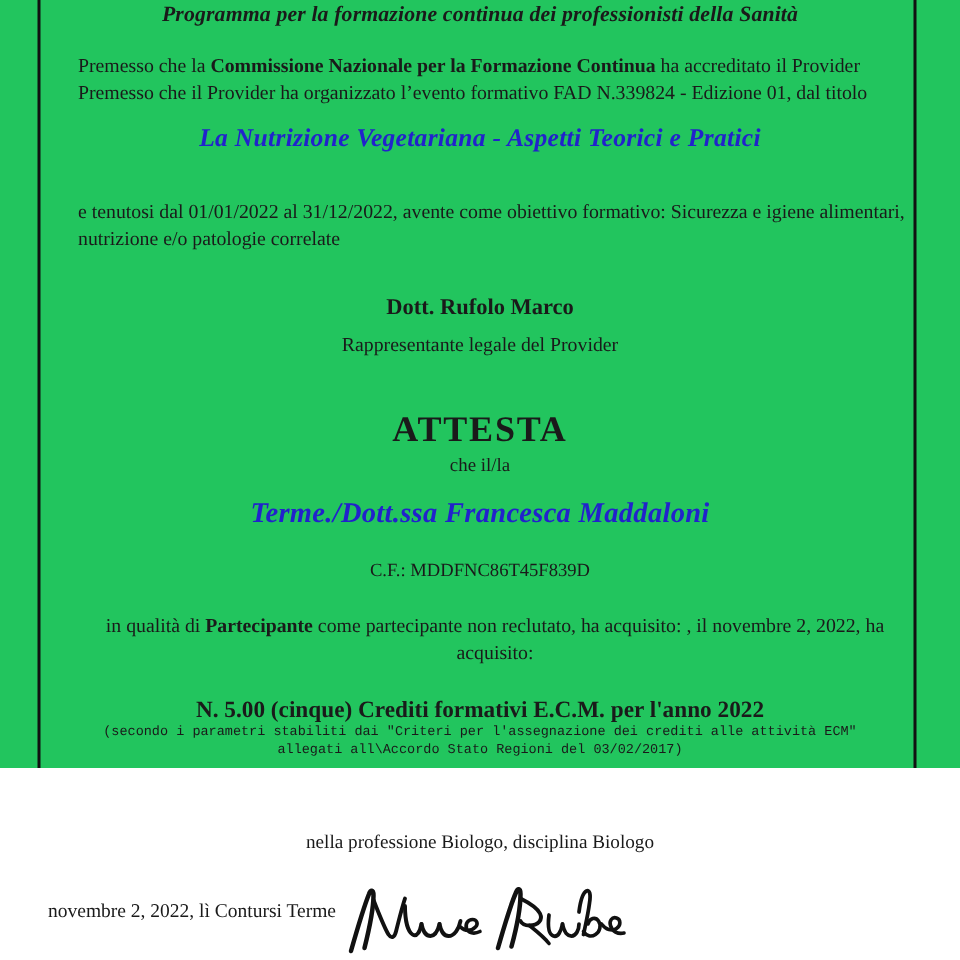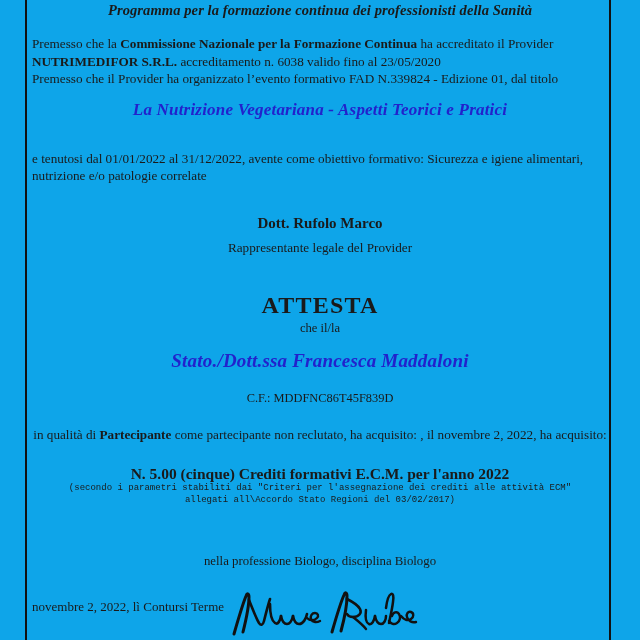--- a/index.html
+++ b/index.html
@@ -11,23 +11,23 @@
     width: 640px;
     height: 640px;
     overflow: hidden;
     font-family: "Liberation Serif", "DejaVu Serif", serif;
     color: #1a1a1a;
   }
 
   .page {
     position: relative;
     width: 640px;
-    height: 640px;
+    height: 512px;
     box-sizing: border-box;
-    background: #0ea5e9;
+    background: #22c55e;
   }
 
   
   .rule {
     position: absolute;
     top: 0;
     bottom: 0;
     width: 2px;
     background: #111111;
   }
@@ -49,20 +49,21 @@
     font-weight: bold;
     font-style: italic;
     font-size: 14.5px;
     letter-spacing: .1px;
     margin-top: 2px;
   }
 
   .body-text {
     font-size: 13.2px;
     line-height: 17.5px;
+    margin-left: 20px;
   }
   .body-text b { font-weight: bold; }
 
   .course-title {
     color: #2222cc;
     font-weight: bold;
     font-style: italic;
     font-size: 17px;
     letter-spacing: .2px;
   }
@@ -149,23 +150,20 @@
   <div class="content">
 
     <div class="center title-head">Programma per la formazione continua dei professionisti della Sanità</div>
 
     <div style="height:16px"></div>
 
     <div class="left body-text">
       <div>
         <span>Premesso che la </span><b>Commissione Nazionale per la Formazione Continua</b><span> ha accreditato il Provider</span>
       </div>
-      <div>
-        <b>NUTRIMEDIFOR S.R.L.</b><span>  accreditamento n. 6038 valido fino al 23/05/2020</span>
-      </div>
       <div>Premesso che il Provider ha organizzato l’evento formativo FAD N.339824 - Edizione 01, dal titolo</div>
     </div>
 
     <div style="height:12px"></div>
 
     <div class="center course-title">La Nutrizione Vegetariana - Aspetti Teorici e Pratici</div>
 
     <div style="height:30px"></div>
 
     <div class="left body-text">e tenutosi dal 01/01/2022 al 31/12/2022, avente come obiettivo formativo: Sicurezza e igiene alimentari, nutrizione e/o patologie correlate</div>
@@ -184,21 +182,21 @@
     <div style="height:36px"></div>
 
     <div class="center attesta">ATTESTA</div>
 
     <div style="height:2px"></div>
 
     <div class="center che-il-la">che il/la</div>
 
     <div style="height:14px"></div>
 
-    <div class="center participant-name">Stato./Dott.ssa Francesca Maddaloni</div>
+    <div class="center participant-name">Terme./Dott.ssa Francesca Maddaloni</div>
 
     <div style="height:3px"></div>
 
     <div class="center fiscal-code">C.F.: MDDFNC86T45F839D</div>
 
     <div style="height:20px"></div>
 
     <div class="center body-text">
       <span>in qualità di </span><b>Partecipante</b><span> come partecipante non reclutato, ha acquisito: , il novembre 2, 2022, ha acquisito:</span>
     </div>

